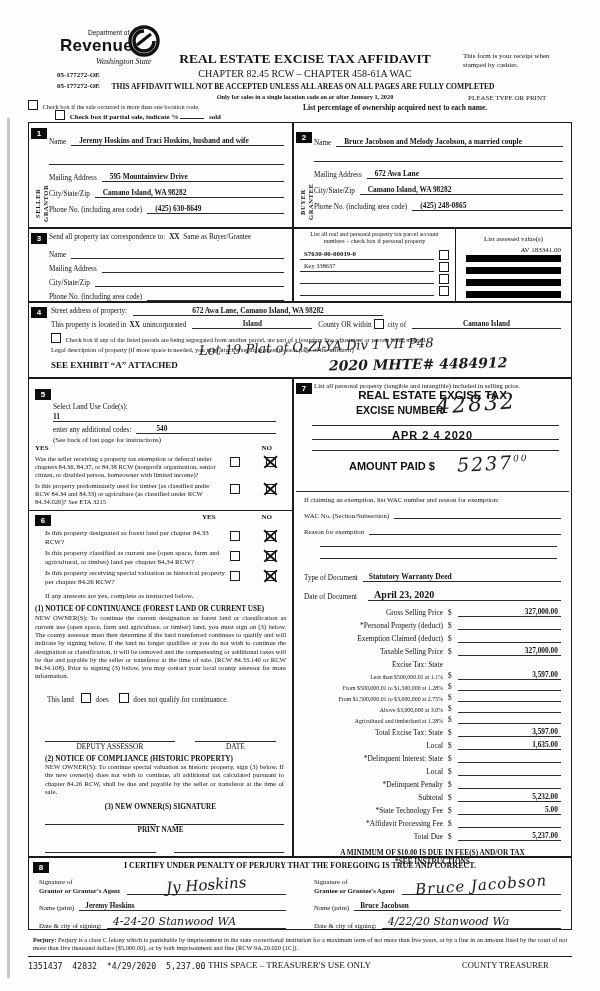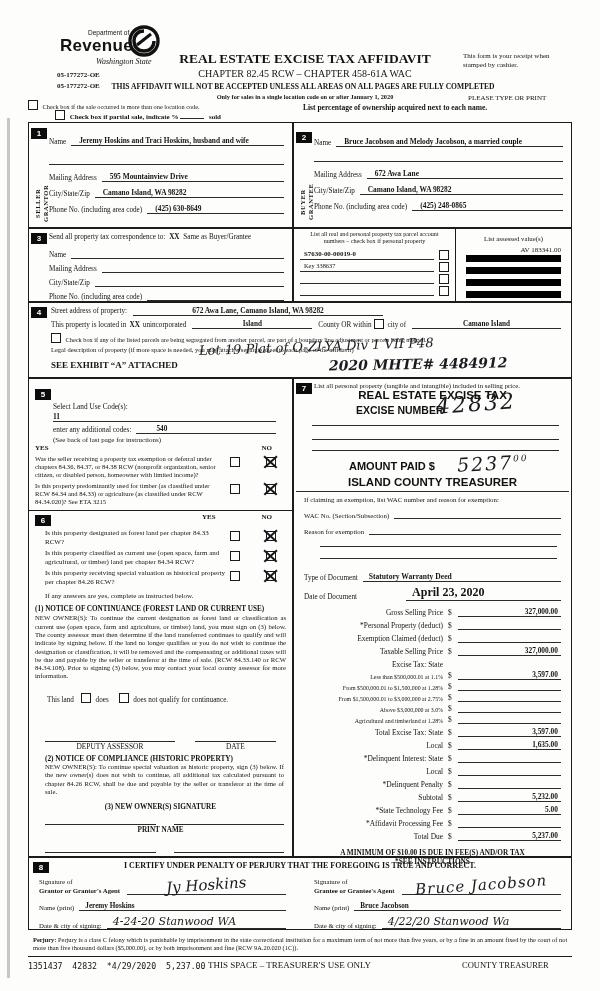--- a/index.html
+++ b/index.html
@@ -325,48 +325,48 @@
     </div>
   </div>
 
   <div class="box" style="left:293px;top:378px;width:279px;height:479px;">
     <span class="badge abs" style="left:2px;top:4px;">7</span>
     <div class="abs" style="left:20px;top:3px;width:245px;font-size:6.8px;line-height:1.25;">List all personal property (tangible and intangible) included in selling price.</div>
     <div class="abs stampt ctr" style="left:20px;right:20px;top:10px;font-size:11.5px;">REAL ESTATE EXCISE TAX</div>
     <div class="abs stampt" style="left:62px;top:25px;font-size:10.5px;">EXCISE NUMBER</div>
     <div class="abs hw" style="left:142px;top:12px;font-size:22px;transform:rotate(-4deg);letter-spacing:2px;">42832</div>
     <div class="abs ul" style="left:18px;right:12px;top:38px;height:8px;"></div>
+    <div class="abs stampt ctr" style="left:20px;right:20px;top:50px;font-size:11px;letter-spacing:1px;">APR 2 4 2020</div>
     <div class="abs ul" style="left:18px;right:12px;top:52px;height:8px;"></div>
     <div class="abs ul" style="left:18px;right:12px;top:63px;height:8px;"></div>
     <div class="abs stampt" style="left:55px;top:81px;font-size:11px;">AMOUNT PAID $</div>
     <div class="abs hw" style="left:163px;top:73px;font-size:19px;transform:rotate(-3deg);letter-spacing:2px;">
       <span>5237</span><sup style="font-size:9px;">00</sup>
     </div>
-    <div class="abs stampt ctr" style="left:20px;right:20px;top:97px;font-size:11.5px;">ISLAND COUNTY TREASURER</div>
     <div class="abs ul" style="left:2px;right:2px;top:104px;height:8px;"></div>
 
     <div class="abs" style="left:10px;right:10px;top:117px;">
       <div style="font-size:6.9px;">If claiming an exemption, list WAC number and reason for exemption:</div>
       <div class="nrow">
         <span class="lab">WAC No. (Section/Subsection)</span>
         <span class="val" style="font-weight:normal;"></span>
       </div>
       <div class="nrow">
         <span class="lab">Reason for exemption</span>
         <span class="val" style="font-weight:normal;"></span>
       </div>
       <div class="ul" style="height:11px;margin:0 4px 0 16px;"></div>
       <div class="ul" style="height:11px;margin:0 4px 0 16px;"></div>
       <div class="nrow" style="margin-top:8px;height:15px;">
         <span class="lab" style="font-size:7.2px;">Type of Document</span>
         <span class="val" style="font-size:7.6px;">Statutory Warranty Deed</span>
       </div>
-      <div class="nrow" style="margin-top:4px;height:15px;">
+      <div class="nrow" style="margin-top:4px;height:15px;gap:6px;">
         <span class="lab" style="font-size:7.2px;">Date of Document</span>
-        <span class="val" style="font-size:12px;margin-left:44px;">April 23, 2020</span>
+        <span class="val" style="font-size:10px;">April 23, 2020</span>
       </div>
       <div style="margin-top:3px;">
           <div class="taxrow">
           <span class="tlabel">Gross Selling Price</span>
           <span class="tdollar">$</span>
           <span class="tvalue">327,000.00</span>
         </div>
           <div class="taxrow">
           <span class="tlabel">*Personal Property (deduct)</span>
           <span class="tdollar">$</span>

